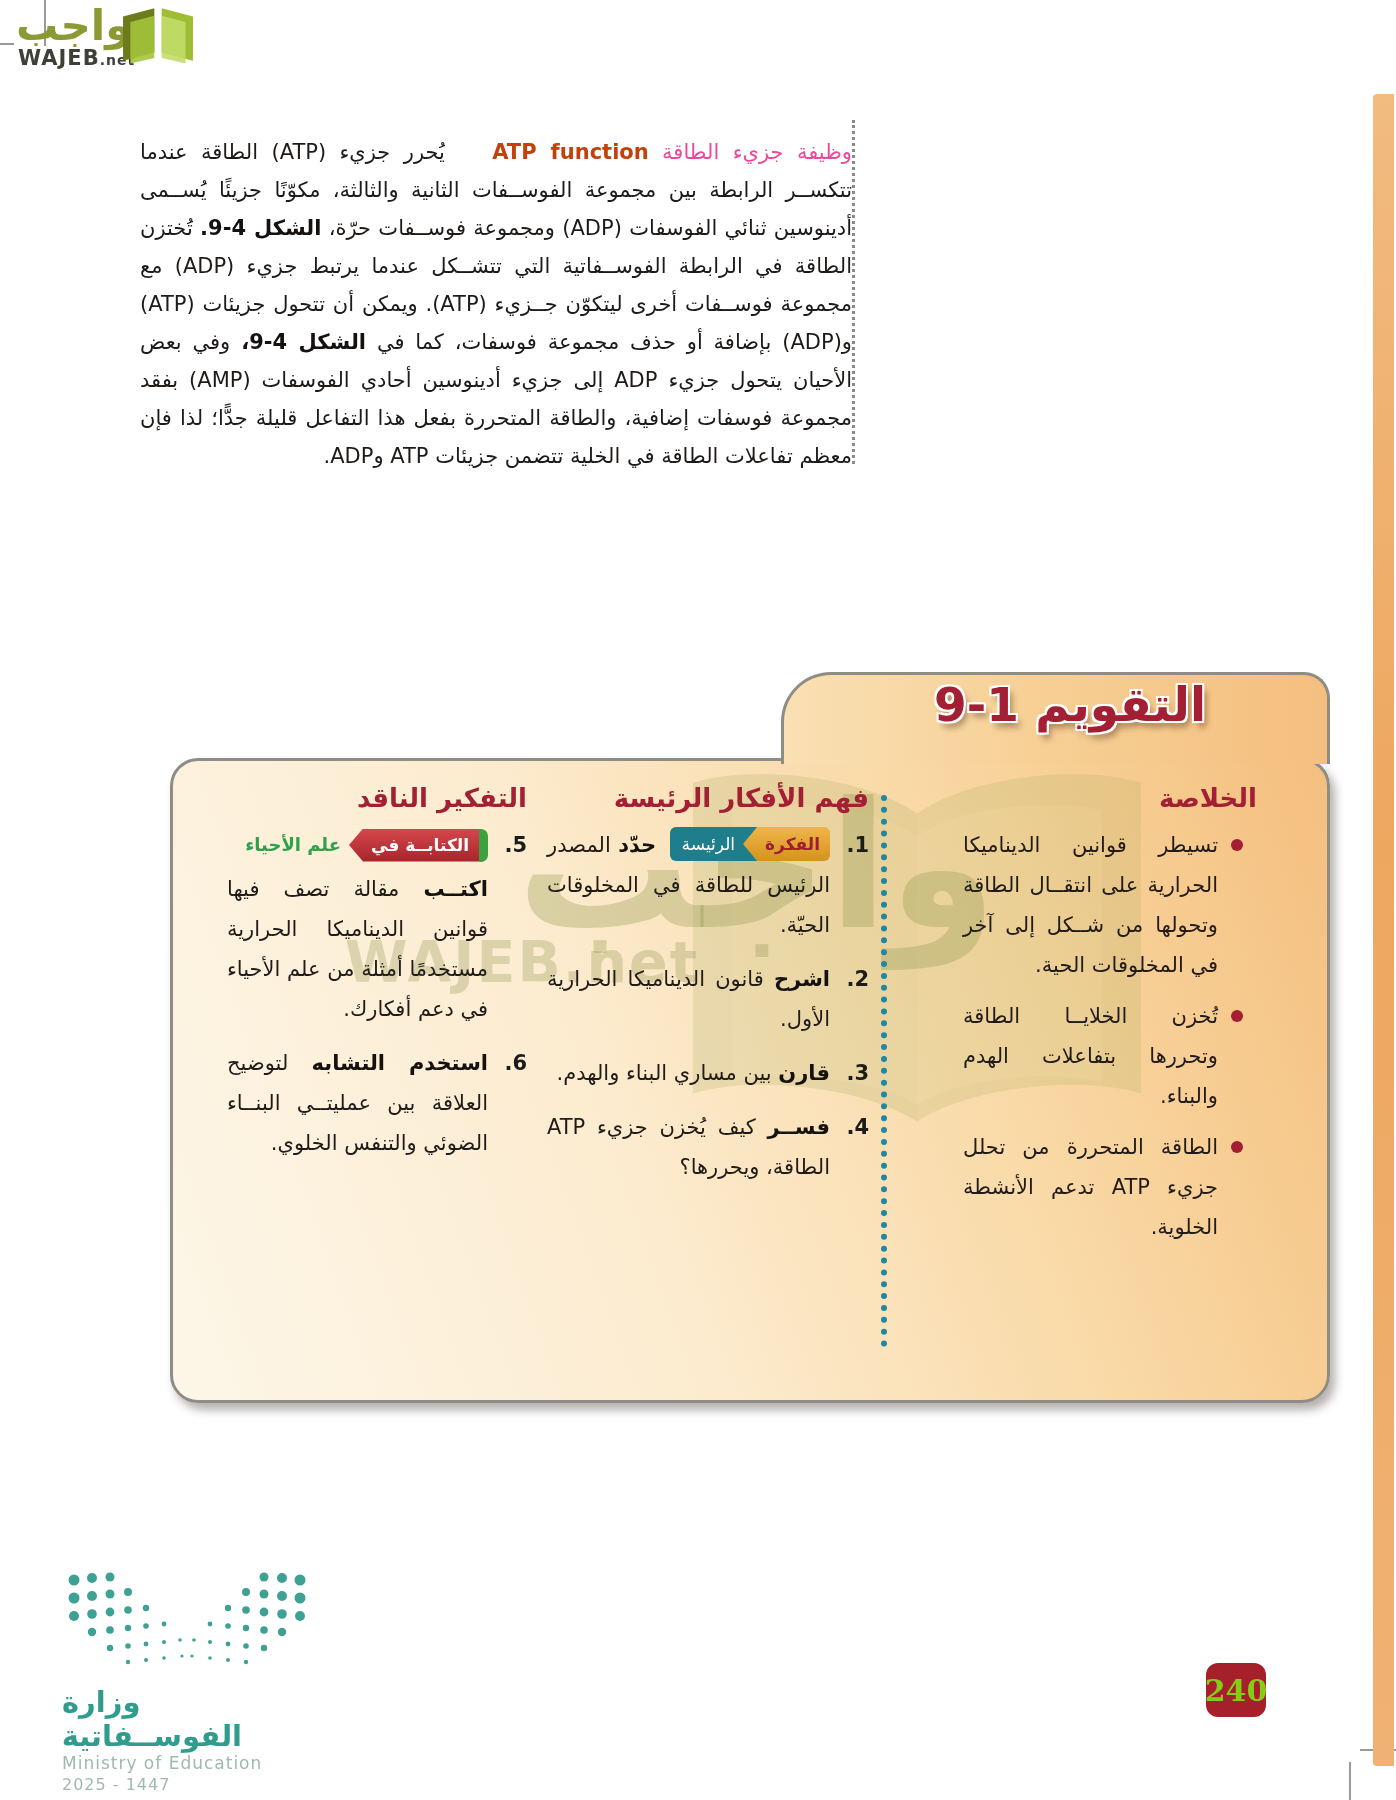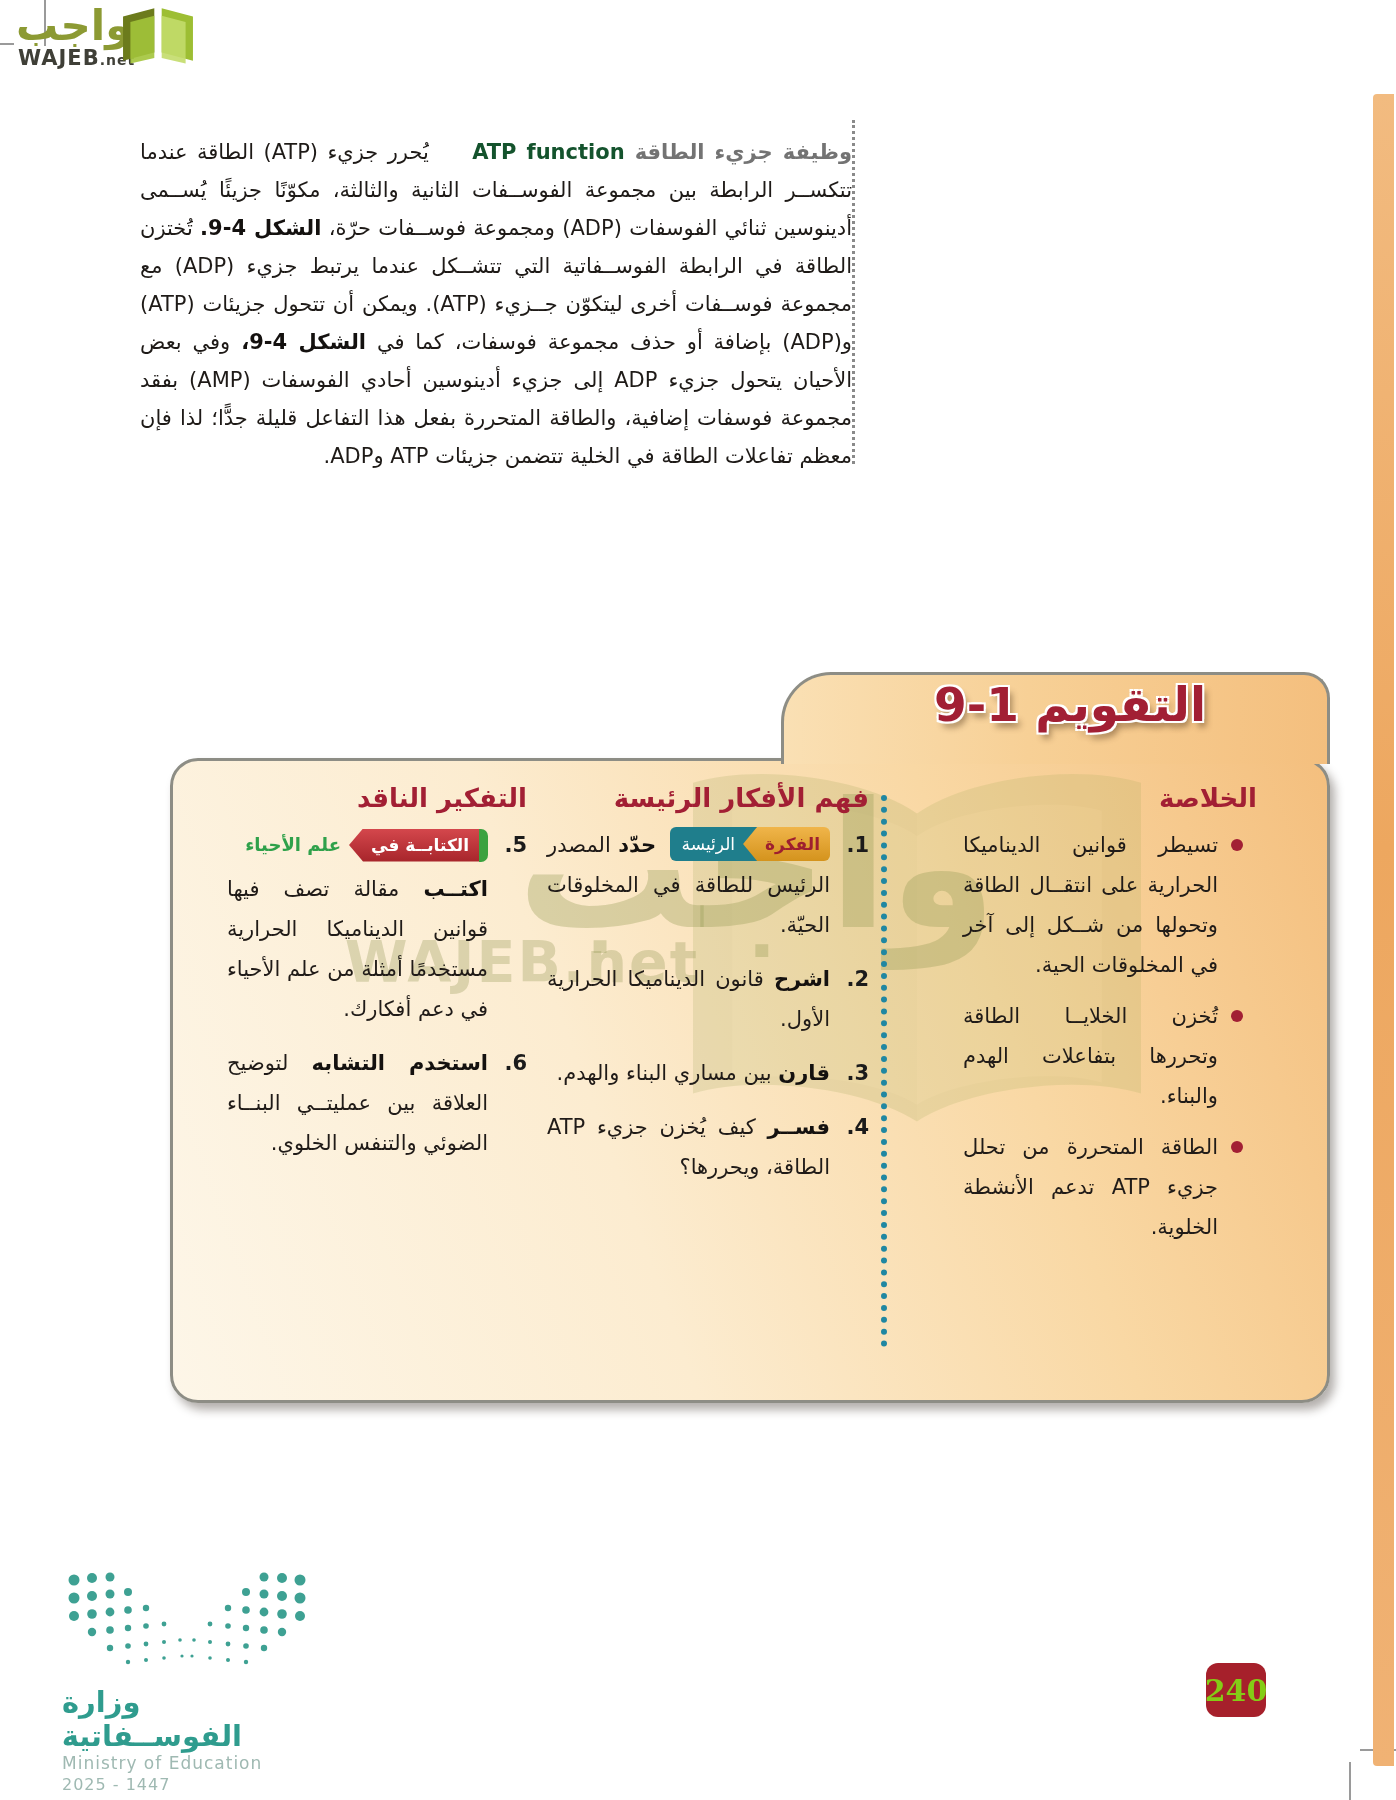--- a/index.html
+++ b/index.html
@@ -23,22 +23,22 @@
   .logo-en small{font-size:14px;font-weight:bold;color:#3f3f37;}
   .logo-book{position:absolute;left:104px;top:0;}
 
   
   .intro{
     position:absolute; right:544px; left:140px; top:112px;
     font-size:21px; line-height:38px; text-align:justify; color:#1e1a17;
   }
   .seg{color:#1e1a17;}
   .seg-bold{font-weight:bold;color:#14110f;}
-  .seg-redbold{font-weight:bold;color:#737373;}
-  .seg-redbold-latin{font-weight:bold;color:#14532d;margin-left:34px;}
+  .seg-redbold{font-weight:normal;color:#ec4899;}
+  .seg-redbold-latin{font-weight:bold;color:#c2410c;margin-left:34px;}
   .intro-divider{
     position:absolute; left:852px; top:120px; height:344px; width:0;
     border-left:3px dotted #8a8a8a;
   }
 
   
   .panel-tab{
     position:absolute; left:781px; top:672px; width:549px; height:92px;
     border:3px solid #8d8d85; border-bottom:none;
     border-radius:50px 26px 0 0;

